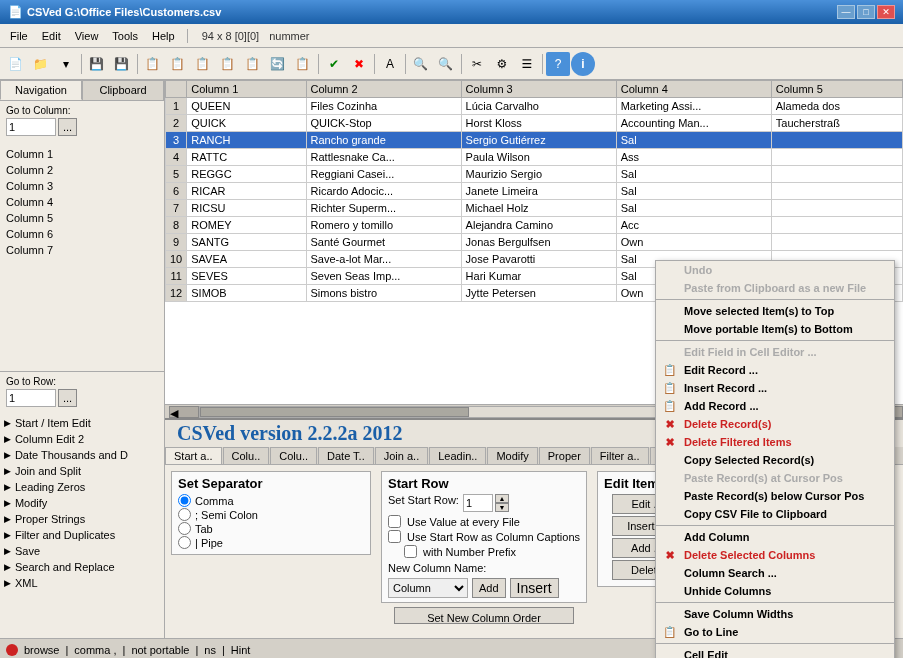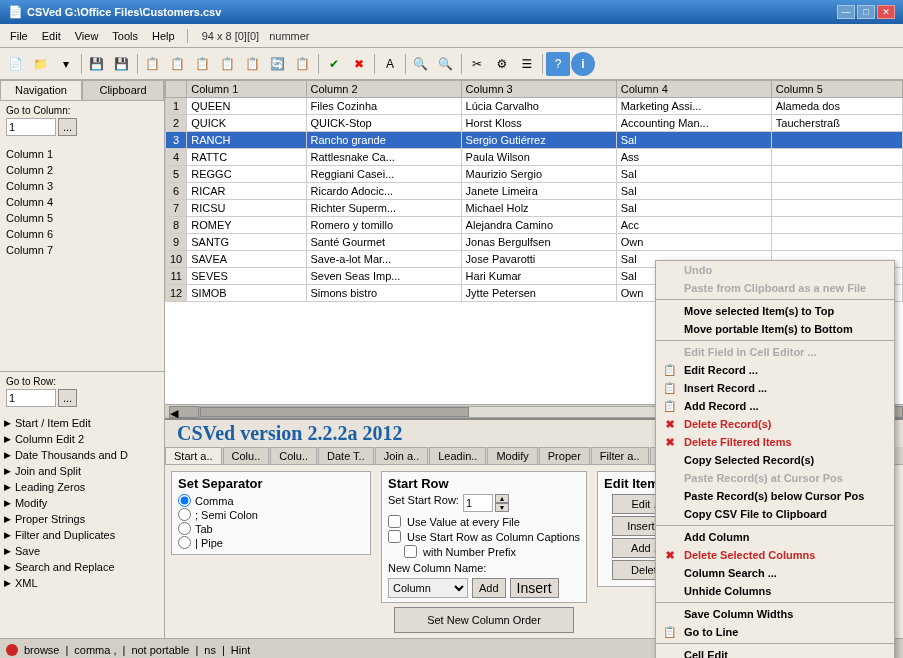--- a/index.html
+++ b/index.html
@@ -85,21 +85,21 @@
     
     .col-name-row { display: flex; align-items: center; gap: 4px; margin-top: 4px; }
     .col-name-row select { width: 80px; height: 18px; border: 1px solid #aaa; font-size: 11px; }
     .col-name-row button { height: 18px; font-size: 11px; padding: 0 4px; cursor: pointer; background: #e0dcd4; border: 1px solid #888; }
 
     
     .edit-item-section { border: 1px solid #aaa; padding: 4px 6px; background: #fafafa; min-width: 100px; }
     .edit-btn { display: block; width: 70px; height: 20px; margin: 2px auto; font-size: 11px; cursor: pointer; background: #e0dcd4; border: 1px solid #888; text-align: center; line-height: 18px; }
 
     
-    .set-col-order-btn { display: block; width: 180px; height: 26px; margin: 4px auto; font-size: 11px; cursor: pointer; background: #e0dcd4; border: 1px solid #888; text-align: center; line-height: 20px; }
+    .set-col-order-btn { display: block; width: 180px; height: 17px; margin: 4px auto; font-size: 11px; cursor: pointer; background: #e0dcd4; border: 1px solid #888; text-align: center; line-height: 20px; }
 
     
     .status-bar { height: 22px; background: #d4d0c8; border-top: 1px solid #aaa; display: flex; align-items: center; padding: 0 6px; gap: 6px; font-size: 11px; }
     .status-dot { width: 12px; height: 12px; border-radius: 50%; background: #cc2222; display: inline-block; }
 
     
     .context-menu { position: absolute; top: 260px; left: 655px; width: 240px; background: #f0ece4; border: 1px solid #aaa; box-shadow: 2px 2px 6px rgba(0,0,0,0.3); z-index: 100; font-size: 11px; }
     .ctx-item { padding: 3px 34px 3px 28px; cursor: pointer; position: relative; white-space: nowrap; font-weight: bold; }
     .ctx-item.disabled { color: #aaa; cursor: default; }
     .ctx-separator { height: 1px; background: #aaa; margin: 2px 0; }

